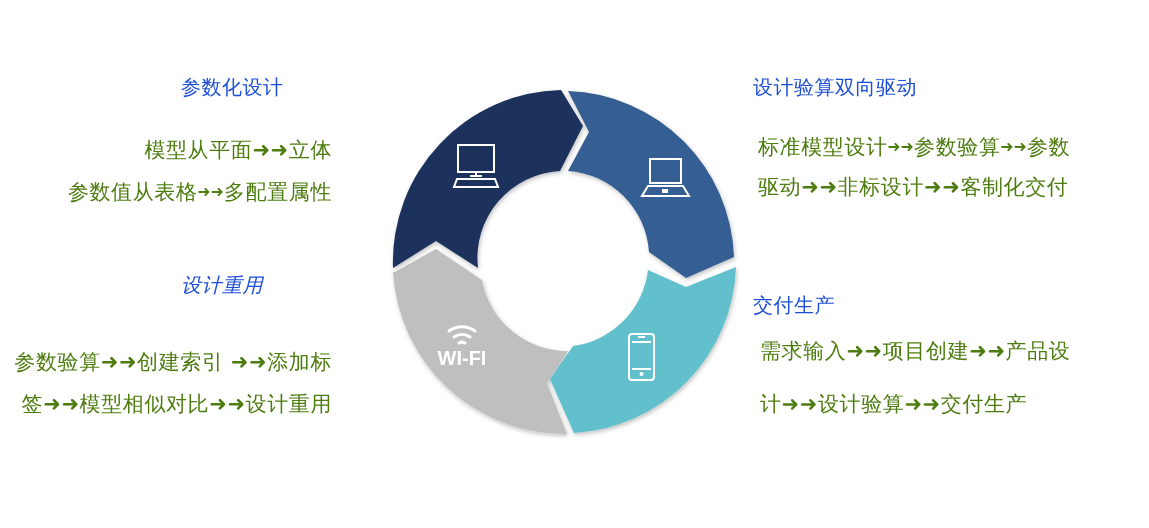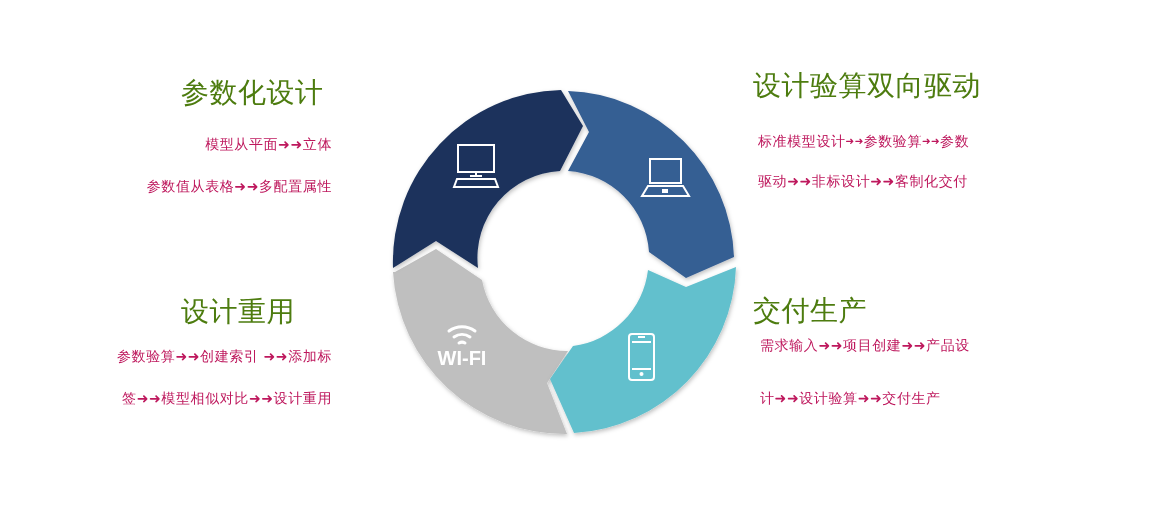--- a/index.html
+++ b/index.html
@@ -1,35 +1,35 @@
 <!DOCTYPE html>
 <html><head>
 <meta charset="utf-8">
 <style>
   html, body { margin:0; padding:0; background:#ffffff; }
   body { width:1149px; height:528px; position:relative; overflow:hidden;
          font-family:"DejaVu Sans","Liberation Sans",sans-serif; color:#333333; }
-  .title { position:absolute; font-size:28px; color:#4d7c0f; white-space:nowrap; letter-spacing:0.5px; }
-  .line { position:absolute; font-size:14px; color:#be185d; white-space:nowrap; letter-spacing:0.6px; }
+  .title { position:absolute; font-size:20px; color:#1d4ed8; white-space:nowrap; letter-spacing:0.5px; }
+  .line { position:absolute; font-size:21px; color:#4d7c0f; white-space:nowrap; letter-spacing:0.6px; }
   .right-align { text-align:right; }
   #cycle { position:absolute; left:378px; top:76px; width:374px; height:374px; }
   .seg-label { font-family:"Liberation Sans","DejaVu Sans",sans-serif; font-weight:bold; font-size:20px; fill:#ffffff; }
 </style>
 </head>
 <body>
 
 <div class="title" style="left:181px; top:74px;">参数化设计</div>
 <div class="line right-align" style="right:817px; top:136px;">模型从平面➜➜立体</div>
-<div class="line right-align" style="right:817px; top:178px;">参数值从表格➜➜多配置属性</div>
+<div class="line right-align" style="right:817px; top:178px;font-family:Liberation Mono, monospace;">参数值从表格➜➜多配置属性</div>
 
-<div class="title" style="left:753px; top:67px;">设计验算双向驱动</div>
+<div class="title" style="left:753px; top:74px;">设计验算双向驱动</div>
 <div class="line" style="left:758px; top:133px;font-family:Liberation Mono, monospace;">标准模型设计➜➜参数验算➜➜参数</div>
-<div class="line" style="left:758px; top:173px;font-family:Liberation Serif, serif;">驱动➜➜非标设计➜➜客制化交付</div>
+<div class="line" style="left:758px; top:173px;">驱动➜➜非标设计➜➜客制化交付</div>
 
-<div class="title" style="left:181px; top:293px;">设计重用</div>
+<div class="title" style="left:181px; top:272px;font-style:italic;">设计重用</div>
 <div class="line right-align" style="right:817px; top:348px;">参数验算➜➜创建索引 ➜➜添加标</div>
 <div class="line right-align" style="right:817px; top:390px;">签➜➜模型相似对比➜➜设计重用</div>
 
 <div class="title" style="left:753px; top:292px;">交付生产</div>
 <div class="line" style="left:760px; top:337px;">需求输入➜➜项目创建➜➜产品设</div>
 <div class="line" style="left:760px; top:390px;font-family:Liberation Serif, serif;">计➜➜设计验算➜➜交付生产</div>
 
 <svg id="cycle" viewBox="0 0 374 374" xmlns="http://www.w3.org/2000/svg">
   <defs>
     <filter id="sh" x="-10%" y="-10%" width="120%" height="120%">

